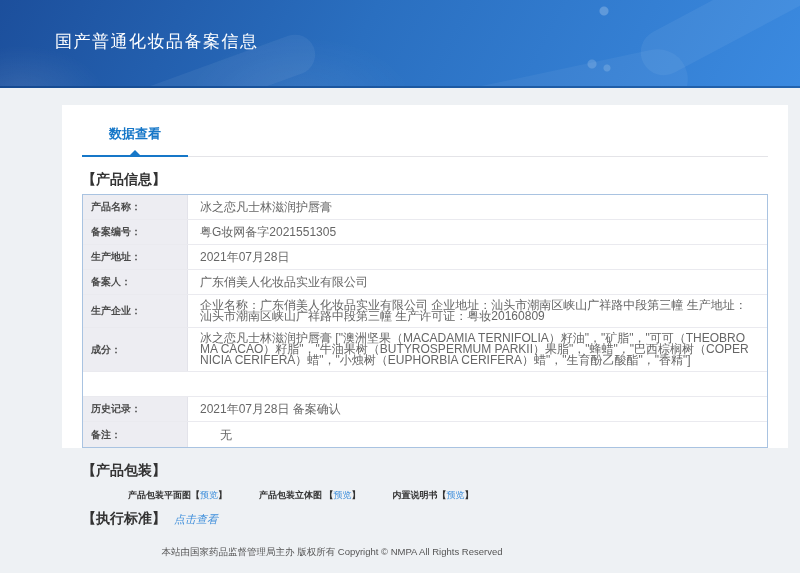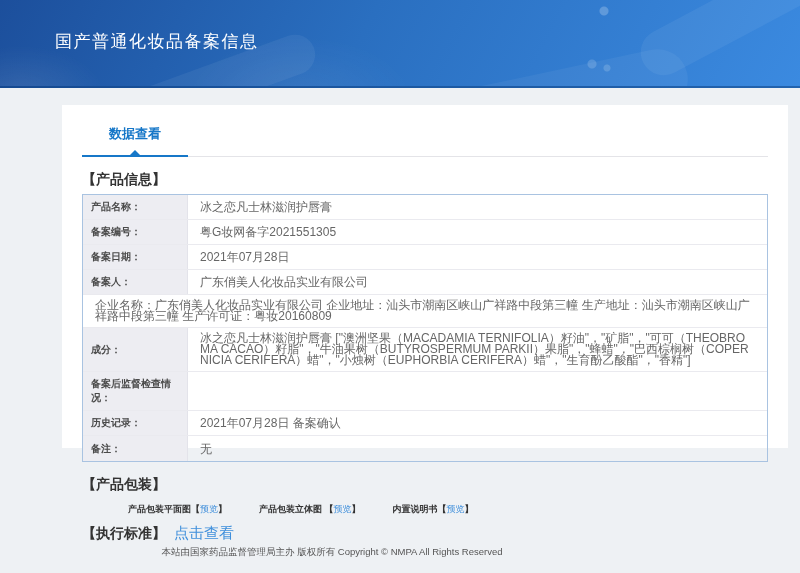--- a/index.html
+++ b/index.html
@@ -54,40 +54,40 @@
   .tab::after{
     content:"";position:absolute;left:50%;bottom:0;transform:translateX(-50%);
     width:0;height:0;border-left:5px solid transparent;border-right:5px solid transparent;
     border-bottom:5px solid var(--accent);
   }
   
   .section-h{font-size:14px;font-weight:bold;color:#333;margin:14px 0 5px 0;}
   
   .info-table{border:1px solid #a9c3e1;}
   .info-row{display:flex;border-bottom:1px solid #eaeaef;min-height:25px;}
-  .info-row:last-child{border-bottom:none;}
+  .info-row:last-child{border-bottom:none;gap:20px;}
   .info-label{
     flex:0 0 105px;background:#ededf2;border-right:1px solid #e3e3ea;
     display:flex;align-items:center;
     padding:5px 6px 5px 8px;font-size:10px;font-weight:bold;color:#4a4a4a;
   }
   .info-value{
     flex:1;display:flex;align-items:center;
     padding:5px 12px;font-size:12px;color:#666;line-height:12px;word-break:break-all;
   }
   .row-tall .info-value{line-height:11px;}
   
   .pack-links{display:flex;margin:9px 0 0 46px;font-size:9px;color:#333;}
   .pack-item{margin-right:32px;font-weight:bold;}
   .pack-item .lbl{color:#333;}
   .pack-item .br{color:#333;font-weight:bold;}
   a.link{color:var(--link);text-decoration:none;cursor:pointer;font-weight:normal;}
   .exec-row{display:flex;align-items:center;margin-top:8px;}
   .exec-row .section-h{margin:0 8px 0 0;}
-  .exec-row a{font-size:15px;}
+  .exec-row a{font-size:11px;font-style:italic;}
   
   .footer{
     position:absolute;left:0;top:546px;width:664px;text-align:center;
     font-size:9.5px;color:#555;
   }
 </style>
 </head>
 <body>
 
 <div class="banner">
@@ -108,36 +108,36 @@
   <div class="info-table">
     <div class="info-row">
       <div class="info-label">产品名称：</div>
       <div class="info-value">冰之恋凡士林滋润护唇膏</div>
     </div>
     <div class="info-row">
       <div class="info-label">备案编号：</div>
       <div class="info-value">粤G妆网备字2021551305</div>
     </div>
     <div class="info-row">
-      <div class="info-label">备案日期：</div>
+      <div class="info-label">生产地址：</div>
       <div class="info-value">2021年07月28日</div>
     </div>
     <div class="info-row">
       <div class="info-label">备案人：</div>
       <div class="info-value">广东俏美人化妆品实业有限公司</div>
     </div>
     <div class="info-row row-tall">
+      <div class="info-label">生产企业：</div>
       <div class="info-value">企业名称：广东俏美人化妆品实业有限公司 企业地址：汕头市潮南区峡山广祥路中段第三幢 生产地址：汕头市潮南区峡山广祥路中段第三幢 生产许可证：粤妆20160809</div>
     </div>
     <div class="info-row row-tall">
       <div class="info-label">成分：</div>
       <div class="info-value">冰之恋凡士林滋润护唇膏 ["澳洲坚果（MACADAMIA TERNIFOLIA）籽油"，"矿脂"，"可可（THEOBROMA CACAO）籽脂"，"牛油果树（BUTYROSPERMUM PARKII）果脂"，"蜂蜡"，"巴西棕榈树（COPERNICIA CERIFERA）蜡"，"小烛树（EUPHORBIA CERIFERA）蜡"，"生育酚乙酸酯"，"香精"]</div>
     </div>
     <div class="info-row">
-      <div class="info-label">备案后监督检查情况：</div>
       <div class="info-value"></div>
     </div>
     <div class="info-row">
       <div class="info-label">历史记录：</div>
       <div class="info-value">2021年07月28日 备案确认</div>
     </div>
     <div class="info-row">
       <div class="info-label">备注：</div>
       <div class="info-value">无</div>
     </div>

